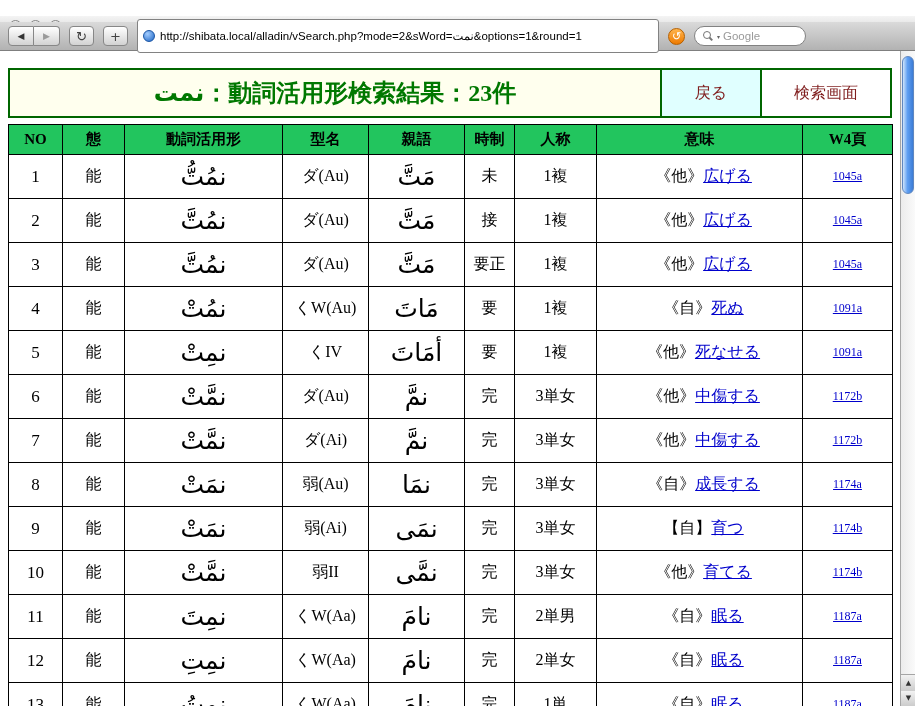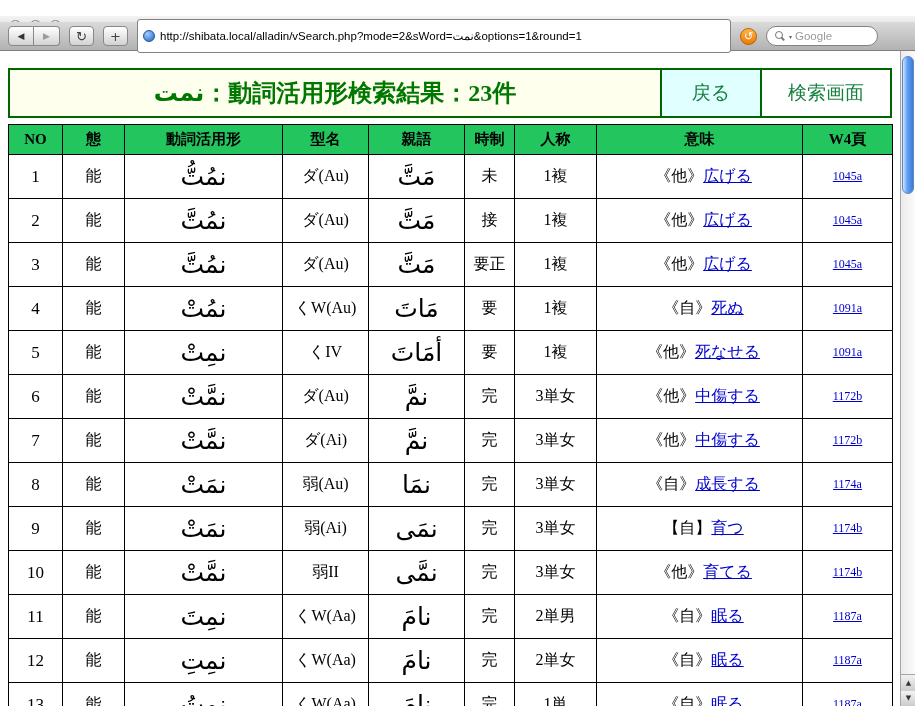--- a/index.html
+++ b/index.html
@@ -23,21 +23,21 @@
   .navcap { display:flex; height:20px; }
   .navbtn { width:26px; height:20px; background:linear-gradient(#ffffff,#d2d2d2);
             border:1px solid #878787; display:flex; align-items:center; justify-content:center;
             font-size:9px; font-family:"DejaVu Sans",sans-serif; }
   .navbtn.back { border-radius:4px 0 0 4px; color:#333; }
   .navbtn.fwd  { border-radius:0 4px 4px 0; border-left:none; color:#9a9a9a; }
   .toolbtn { width:25px; height:20px; background:linear-gradient(#ffffff,#d2d2d2);
              border:1px solid #878787; border-radius:4px; display:flex; align-items:center;
              justify-content:center; font-size:13px; color:#444;
              font-family:"DejaVu Sans",sans-serif; }
-  .addressbar { width:594px; height:20px; background:#fff; border:1px solid #828282;
+  .addressbar { width:522px; height:20px; background:#fff; border:1px solid #828282;
                 border-radius:3px; display:flex; align-items:center; padding:16px 5px; gap:5px; }
   .globe { width:12px; height:12px; border-radius:50%; flex:none;
            background:radial-gradient(circle at 35% 30%, #a3cdff, #1c64c4);
            border:1px solid #1a55a5; }
   .url-input { flex:1; border:none; outline:none; background:transparent;
                font-size:11.5px; color:#000; font-family:"Liberation Sans",sans-serif; }
   .snapback { width:17px; height:17px; border-radius:9px;
               background:linear-gradient(#ffb54e,#ee7a00); border:1px solid #b55f00;
               color:#fff; font-size:11px; line-height:15px; text-align:center;
               font-family:"DejaVu Sans",sans-serif; }
@@ -54,22 +54,22 @@
   .search-input::placeholder { color:#9a9a9a; }
 
   
   .content { position:absolute; top:60px; left:0; width:900px; height:655px;
              background:#fff; overflow:hidden; }
 
   .banner { margin:8px 8px 6px 8px; height:50px; border:2px solid #006600; display:flex; }
   .banner-title-cell { flex:1; background:#ffffee; display:flex; align-items:center;
                        justify-content:center; font-size:24px; font-weight:bold; color:#007800;
                        font-family:"Liberation Serif","DejaVu Sans",serif; }
-  .banner-btn { display:flex; align-items:center; justify-content:center; font-size:19px;
-                color:#15803d; cursor:pointer;
+  .banner-btn { display:flex; align-items:center; justify-content:center; font-size:16px;
+                color:#7f1d1d; cursor:pointer;
                 font-family:"Liberation Serif","DejaVu Sans",serif; }
   .btn-back   { width:100px; background:#e0ffff; border-left:2px solid #006600; }
   .btn-search { width:130px; background:#ffffff; border-left:2px solid #006600; }
 
   
   .results { border-collapse:collapse; margin:0 8px; width:884px; table-layout:fixed;
              font-family:"Liberation Serif","DejaVu Sans",serif; }
   .results th, .results td { border:1px solid #000; }
   .results thead th { background:#22c55e; font-size:15px; font-weight:bold; height:30px;
                       text-align:center; }

